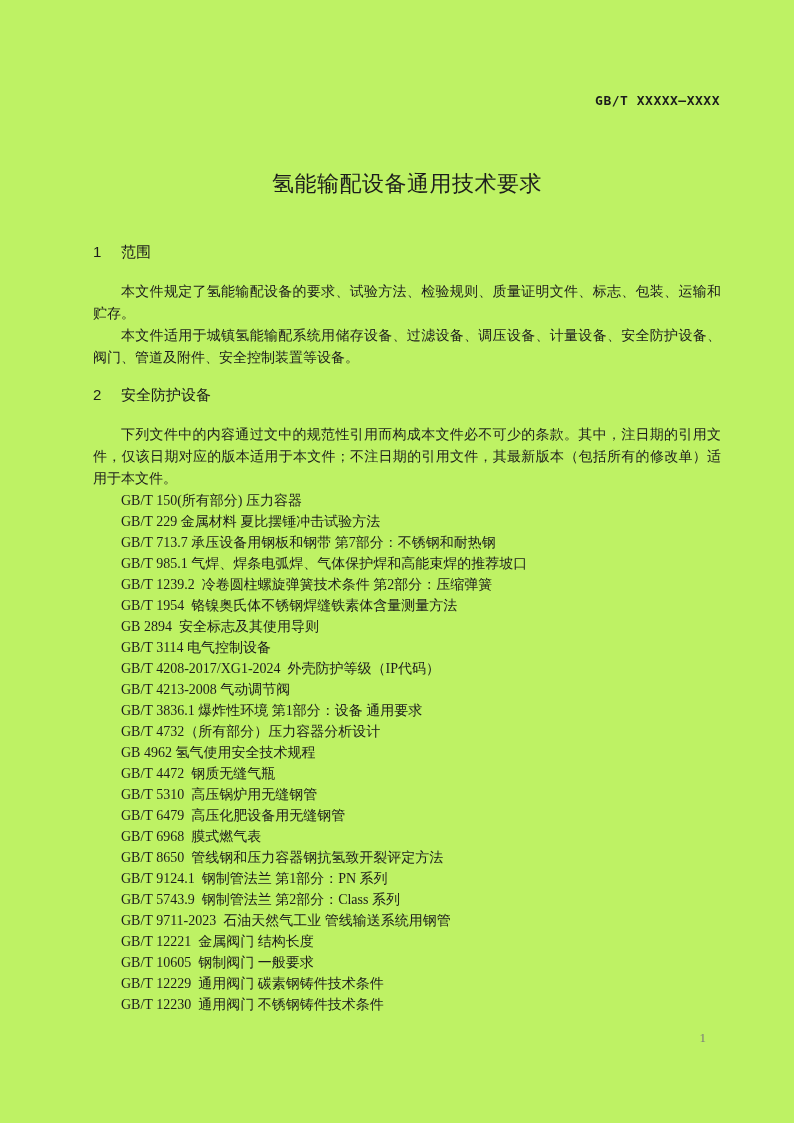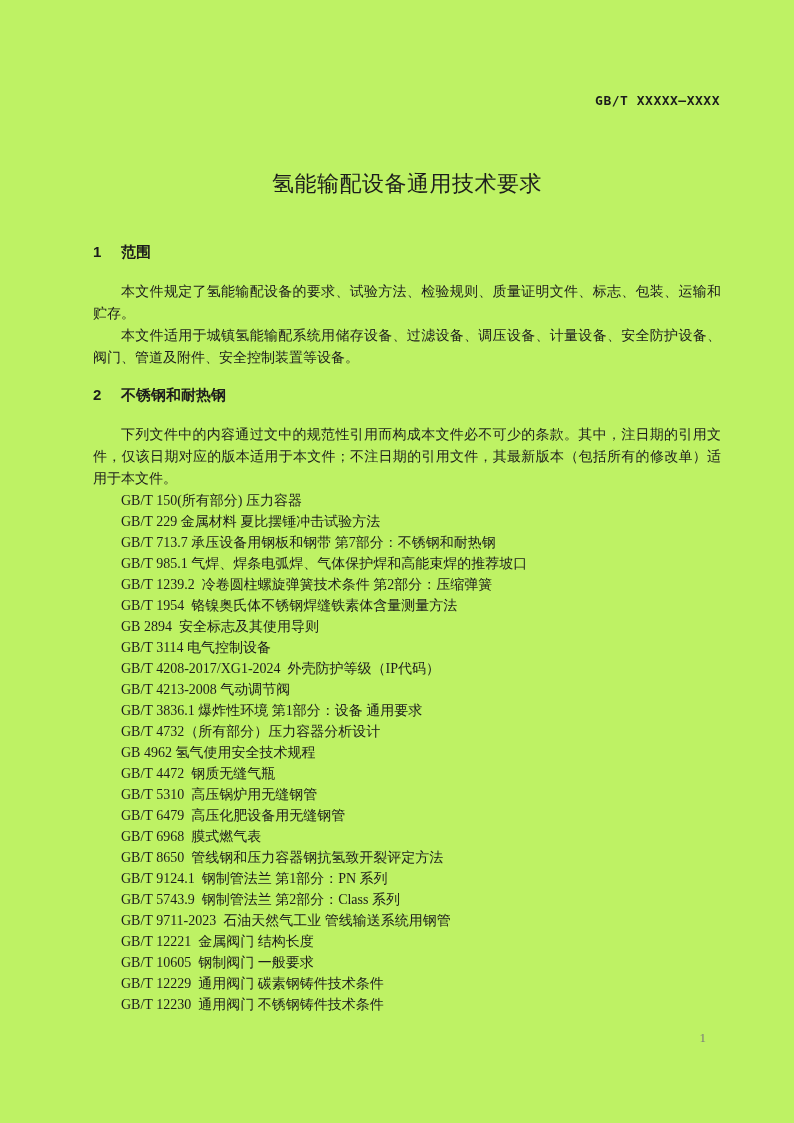--- a/index.html
+++ b/index.html
@@ -36,21 +36,21 @@
   }
   .content {
     position: absolute;
     top: 243px;
     left: 93px;
     width: 628px;
     font-size: 14px;
   }
   .section-heading {
     font-family: "Liberation Sans", sans-serif;
-    font-weight: bold;
+    font-weight: normal;
     font-size: 15px;
     line-height: 18px;
   }
   .section-heading .sec-num {
     display: inline-block;
     min-width: 28px;
   }
   .section-heading.second { margin-top: 17px; }
   .paragraphs { margin-top: 20px; }
   .paragraphs p {
@@ -89,21 +89,21 @@
     <div class="section-heading">
       <span class="sec-num">1</span><span class="sec-title">范围</span>
     </div>
 
     <div class="paragraphs">
       <p>本文件规定了氢能输配设备的要求、试验方法、检验规则、质量证明文件、标志、包装、运输和贮存。</p>
       <p>本文件适用于城镇氢能输配系统用储存设备、过滤设备、调压设备、计量设备、安全防护设备、阀门、管道及附件、安全控制装置等设备。</p>
     </div>
 
     <div class="section-heading second">
-      <span class="sec-num">2</span><span class="sec-title">不锈钢和耐热钢</span>
+      <span class="sec-num">2</span><span class="sec-title">安全防护设备</span>
     </div>
 
     <div class="paragraphs">
       <p>下列文件中的内容通过文中的规范性引用而构成本文件必不可少的条款。其中，注日期的引用文件，仅该日期对应的版本适用于本文件；不注日期的引用文件，其最新版本（包括所有的修改单）适用于本文件。</p>
     </div>
 
     <div class="references">
       <div class="ref">GB/T 150(所有部分) 压力容器</div>
       <div class="ref">GB/T 229 金属材料 夏比摆锤冲击试验方法</div>
       <div class="ref">GB/T 713.7 承压设备用钢板和钢带 第7部分：不锈钢和耐热钢</div>

